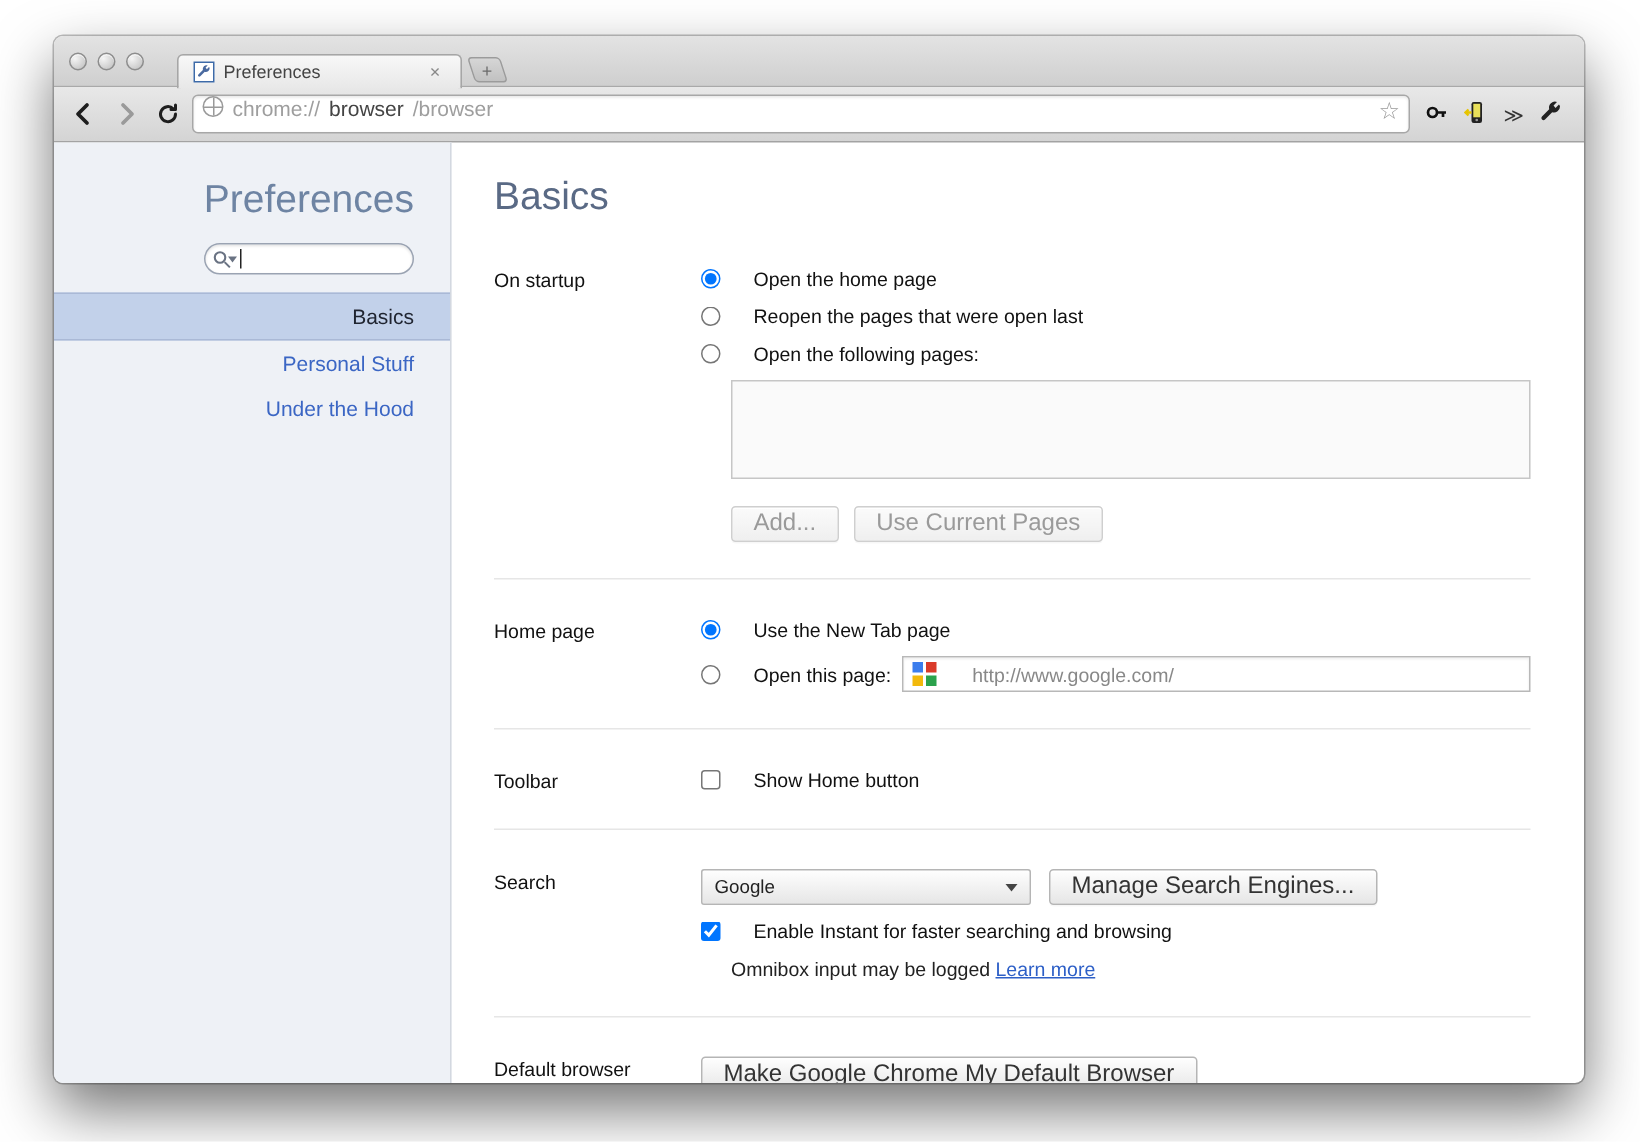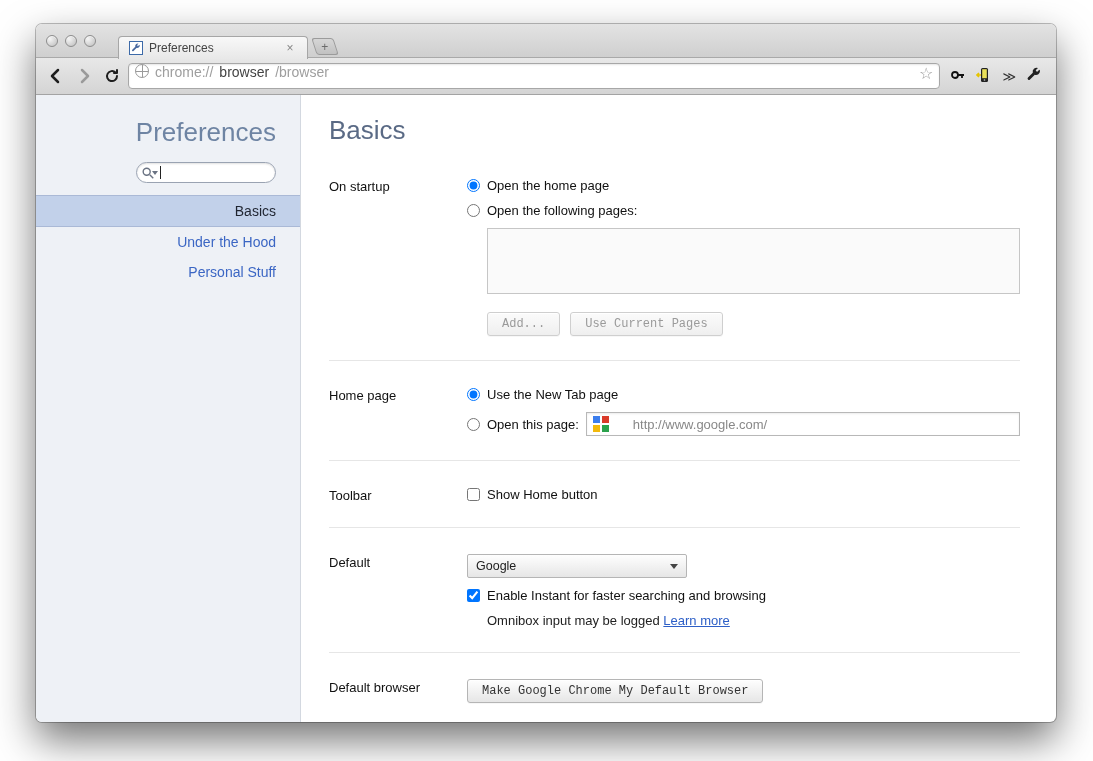--- a/index.html
+++ b/index.html
@@ -98,32 +98,32 @@
   }
 
   .main { flex:1; padding: 20px 36px 40px 28px; overflow:auto; }
   .main h1 { font-size: 26px; font-weight:400; color:#5a6a85; margin-bottom: 26px; }
 
   .section { display:flex; padding: 6px 0 24px 0; border-bottom:1px solid #e6e6e6; margin-bottom:20px; }
   .section:last-child { border-bottom:none; }
   .sec-label { width: 138px; font-weight:400; font-size:13px; color:#111; padding-top:1px; }
   .sec-body { flex:1; display:flex; flex-direction:column; gap:10px; }
 
-  .radio-row, .check-row { display:flex; align-items:center; gap:7px; color:#111; }
+  .radio-row, .check-row { display:flex; align-items:center; gap:22px; color:#111; }
   input[type=radio], input[type=checkbox] { width:13px; height:13px; }
 
   .pages-box {
     margin-left: 20px; height: 66px; border:1px solid #c6c6c6; background:#fafafa;
   }
   .btnrow { display:flex; gap:10px; margin-left:20px; margin-top:8px; }
   .btn {
-    height: 24px; padding: 0 14px; font-size:12px;
+    height: 24px; padding: 0 14px; font-size:16px;
     background: linear-gradient(#fefefe,#e6e6e6);
     border:1px solid #b5b5b5; border-radius:3px; color:#333;
-    display:inline-flex; align-items:center; box-shadow: 0 1px 0 rgba(0,0,0,.03), inset 0 1px 0 #fff; font-family: Liberation Mono, monospace;
+    display:inline-flex; align-items:center; box-shadow: 0 1px 0 rgba(0,0,0,.03), inset 0 1px 0 #fff;
   }
   .btn.disabled { color:#9a9a9a; border-color:#cfcfcf; background:linear-gradient(#fbfbfb,#efefef); }
 
   .hp-row { display:flex; align-items:center; gap:7px; }
   .hp-input {
     flex:1; height:24px; border:1px solid #b8b8b8; background:#fff; display:flex; align-items:center; padding:0 6px; gap:24px; color:#888;
     box-shadow: inset 0 1px 2px rgba(0,0,0,.08);
   }
   .g-favicon { width:16px; height:16px; position:relative; }
   .g-favicon span { position:absolute; width:7px; height:7px; }
@@ -220,34 +220,38 @@
             <svg viewBox="0 0 16 16">
                 <circle cx="6.5" cy="6.5" r="4" fill="none" stroke="currentColor" stroke-width="1.6"></circle>
                 <line x1="10" y1="10" x2="14" y2="14" stroke="currentColor" stroke-width="1.6"></line>
               </svg>
             <span class="caret"></span>
             <span class="cursor"></span>
           </div>
         </div>
         <div class="navlist">
           <div class="navitem active">Basics</div>
+          <div class="navitem">Personal Stuff</div>
           <div class="navitem">Under the Hood</div>
-          <div class="navitem">Personal Stuff</div>
         </div>
       </div>
 
       <div class="main">
         <h1>Basics</h1>
 
         <div class="section">
           <div class="sec-label">On startup</div>
           <div class="sec-body">
             <label class="radio-row">
               <input type="radio" name="startup" checked="" style="">
               <span>Open the home page</span>
+            </label>
+            <label class="radio-row">
+              <input type="radio" name="startup" style="">
+              <span>Reopen the pages that were open last</span>
             </label>
             <label class="radio-row">
               <input type="radio" name="startup" style="">
               <span>Open the following pages:</span>
             </label>
             <div class="pages-box"></div>
             <div class="btnrow">
               <button class="btn disabled">Add...</button>
               <button class="btn disabled">Use Current Pages</button>
             </div>
@@ -283,27 +287,28 @@
           <div class="sec-label">Toolbar</div>
           <div class="sec-body">
             <label class="check-row">
               <input type="checkbox" style="">
               <span>Show Home button</span>
             </label>
           </div>
         </div>
 
         <div class="section">
-          <div class="sec-label">Default</div>
+          <div class="sec-label">Search</div>
           <div class="sec-body">
             <div class="row-inline">
               <div class="select">
                 <span>Google</span>
                 <span class="arrow"></span>
               </div>
+              <button class="btn">Manage Search Engines...</button>
             </div>
             <label class="check-row">
               <input type="checkbox" checked="" style="">
               <span>Enable Instant for faster searching and browsing</span>
             </label>
             <div class="indent">
               <span>Omnibox input may be logged</span>
               <a href="#" class="link">Learn more</a>
             </div>
           </div>

